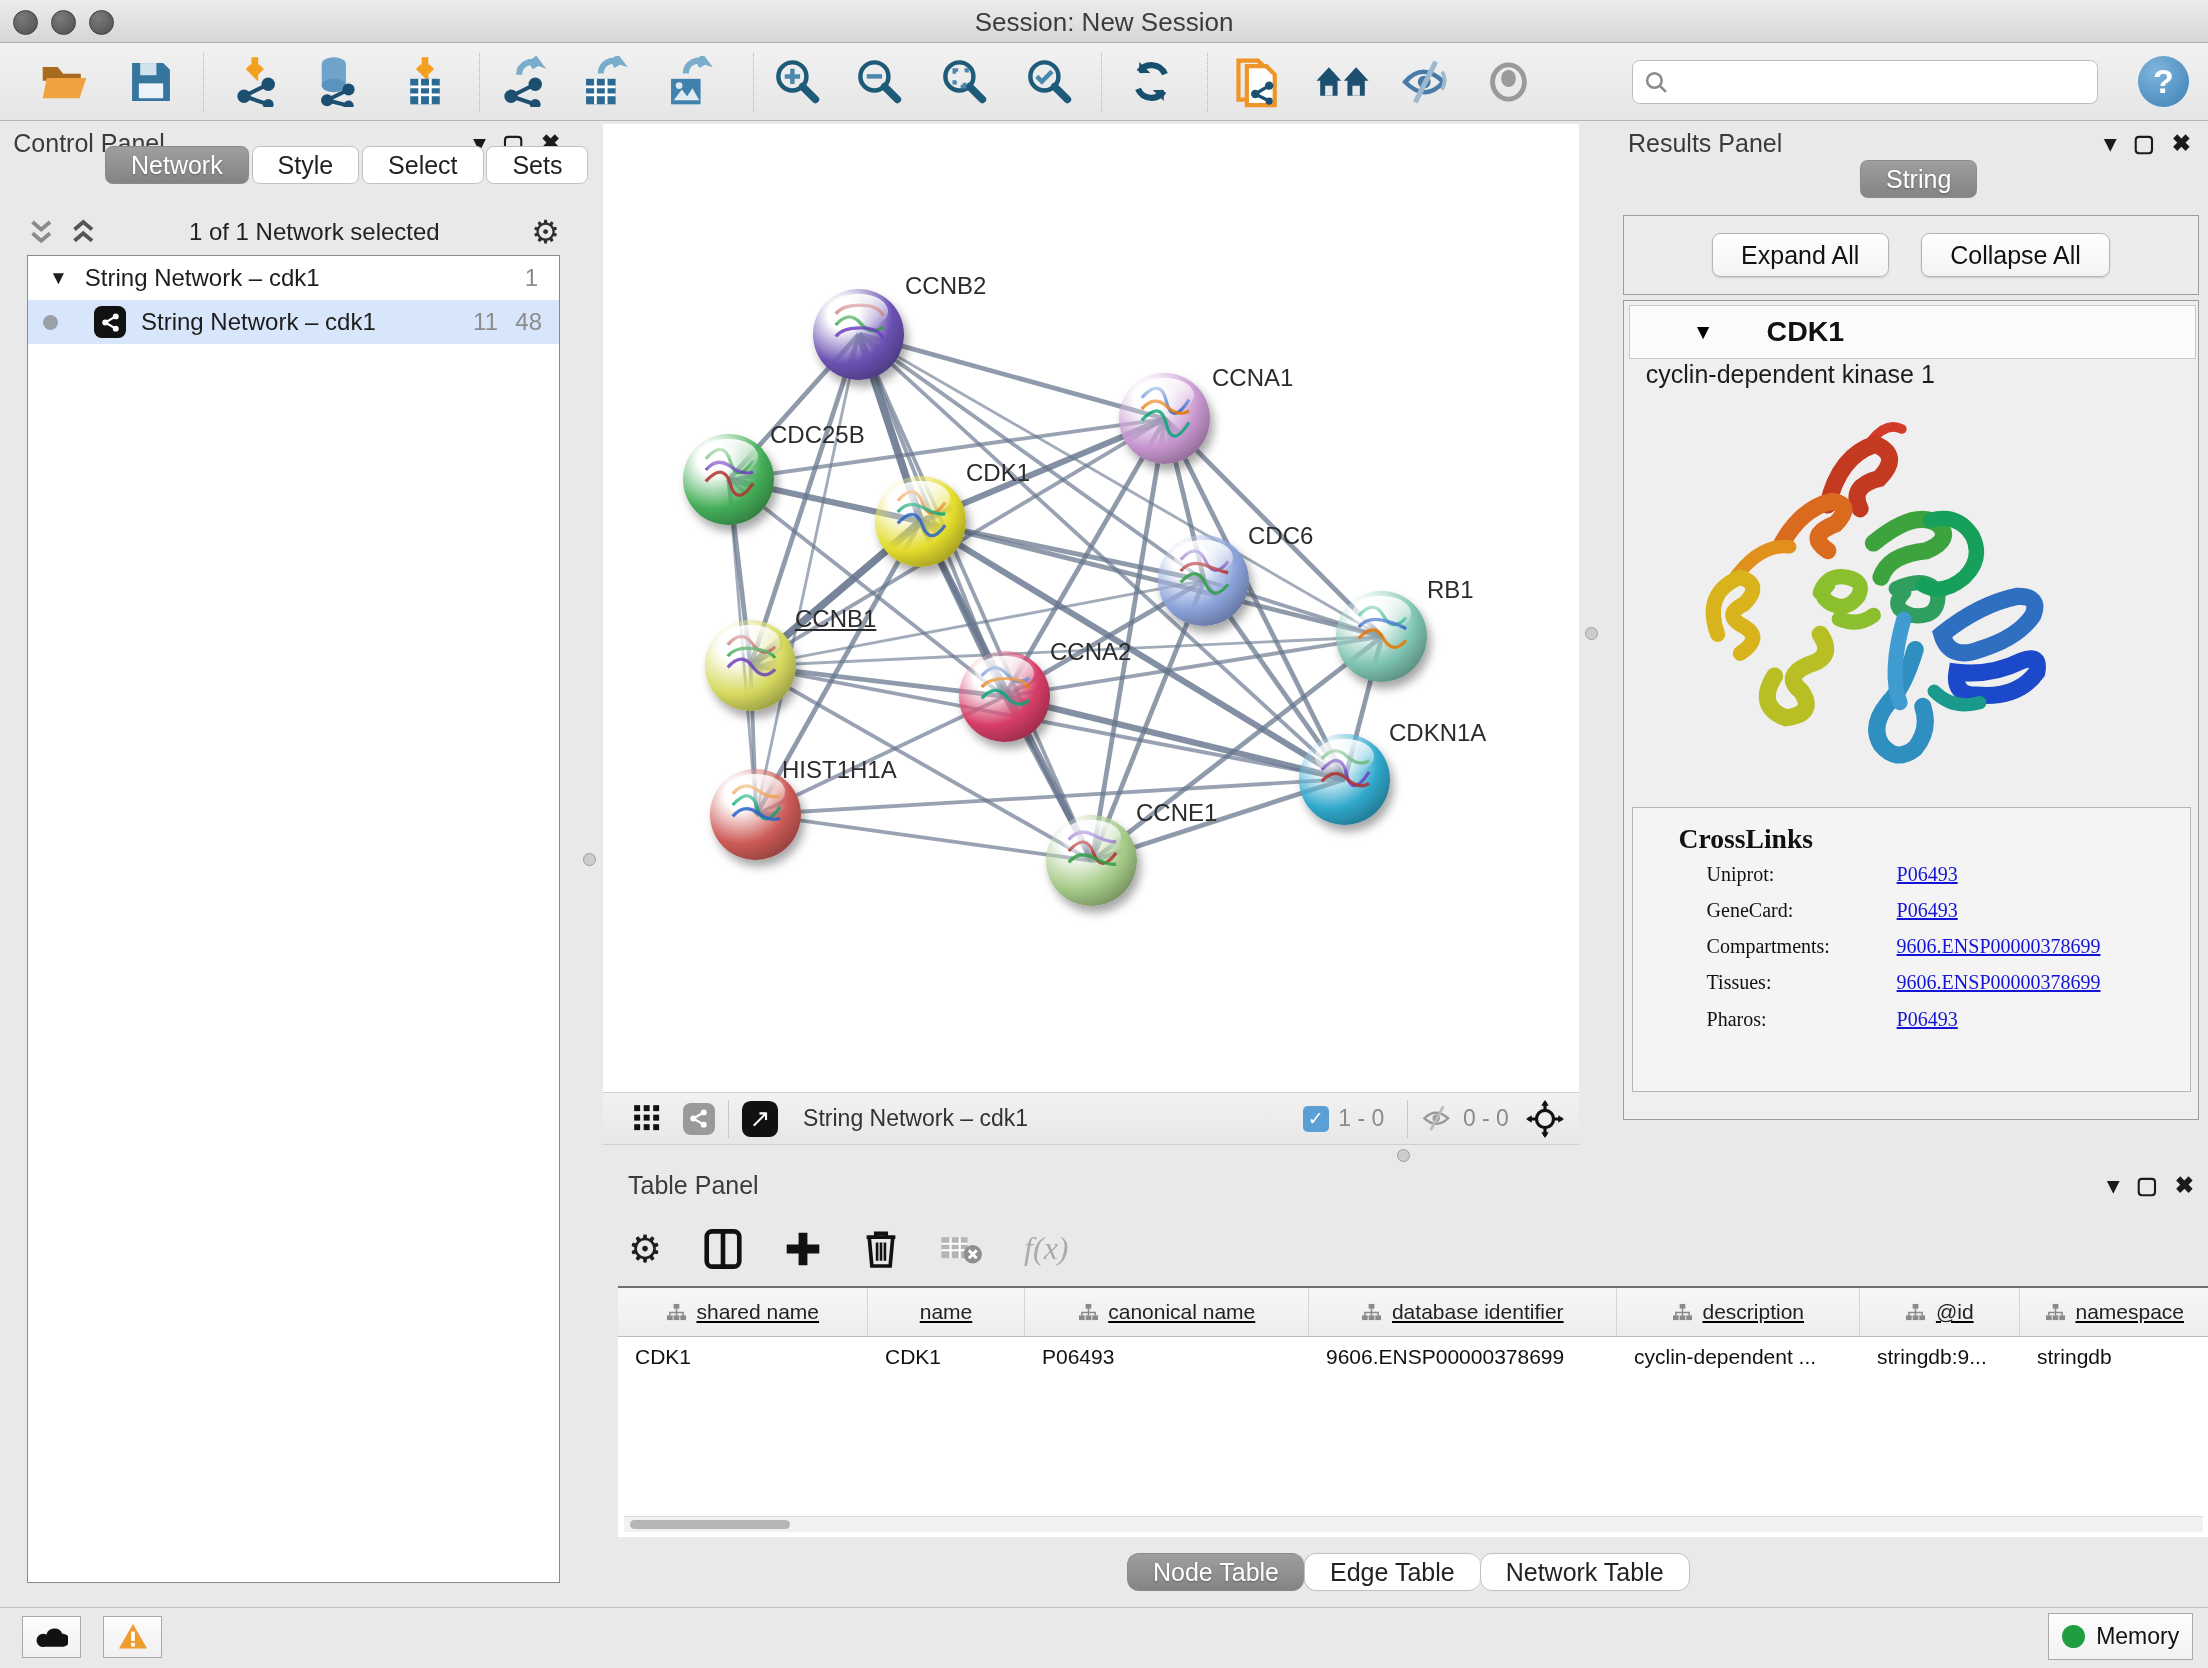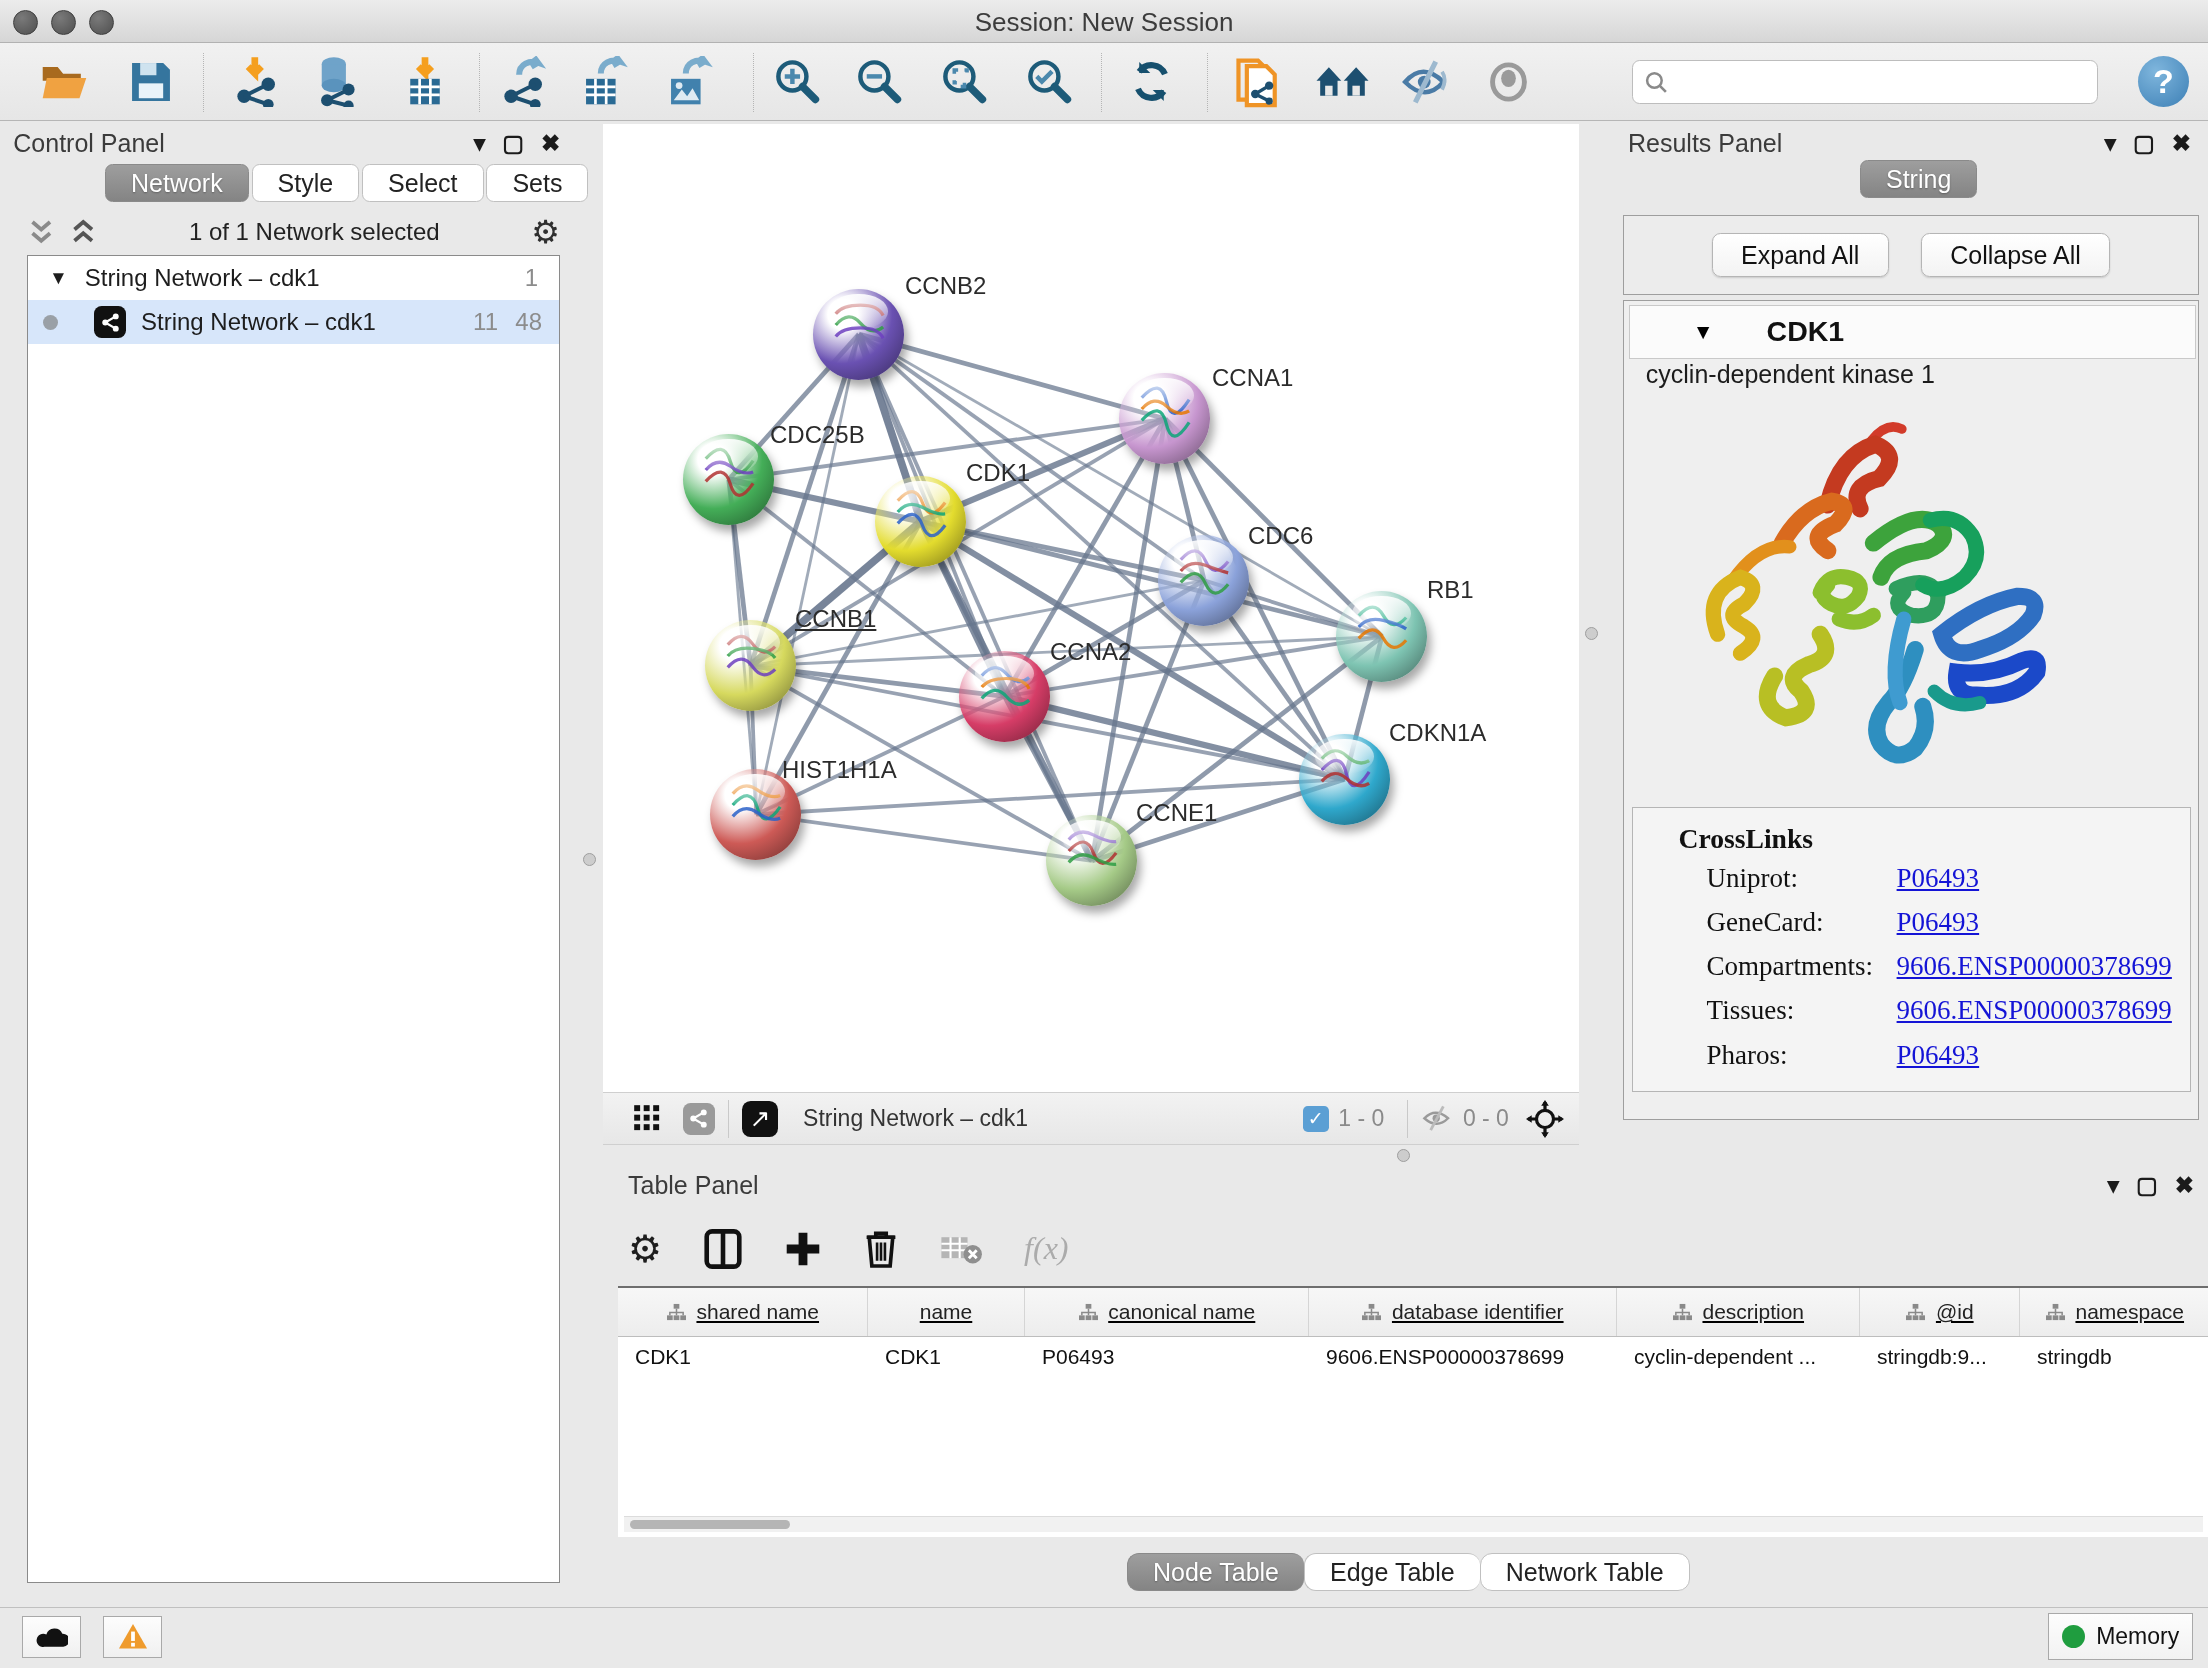--- a/index.html
+++ b/index.html
@@ -28,21 +28,21 @@
     background:radial-gradient(circle at 35% 30%,#7fb6dd,#3c7fb5);color:#fff;font-size:34px;font-weight:bold;
     display:flex;align-items:center;justify-content:center;}
 
   
   .panel-title{font-size:25px;color:#3b3b3b;}
   .panel-ctrls{display:flex;gap:17px;align-items:center;color:#1b1b1b;font-size:23px;}
   .ctrl-glyph{font-weight:bold;}
 
   
   #cp-header{left:13.3px;top:126px;width:547px;height:34px;display:flex;justify-content:space-between;align-items:center;gap:43px;}
-  #cp-tabs{left:91px;top:164px;height:38px;display:flex;padding-left:14px;}
+  #cp-tabs{left:91px;top:146px;height:38px;display:flex;padding-left:14px;}
   .tab{height:36px;border:1px solid #c0c0c0;background:#fff;color:#222;font-size:25px;
     display:flex;align-items:center;justify-content:center;padding:0 25px;margin-right:2.9px;border-radius:7.6px;}
   .tab.sel{background:linear-gradient(#9e9e9e,#848484);color:#fff;border-color:#8a8a8a;text-shadow:0 1px 1.9px rgba(0,0,0,.3);}
   #cp-actionrow{left:27px;top:211px;width:533px;height:42px;display:flex;align-items:center;}
   #cp-status{flex:1;text-align:center;font-size:24px;color:#222;}
   #cp-list{left:27px;top:255px;width:533px;height:1328px;background:#fff;border:1.9px solid #8a8a8a;box-sizing:border-box;}
   .cp-row{position:relative;height:44px;display:flex;align-items:center;font-size:24px;color:#1d1d1d;}
   .cp-row .count{position:absolute;color:#8c8c8c;}
   .share-badge{width:32px;height:32px;background:#111;border-radius:7.6px;display:flex;align-items:center;justify-content:center;}
 
@@ -75,21 +75,21 @@
   #rp-box2{left:1623px;top:300px;width:576px;height:820px;background:#efefef;border:1px solid #9e9e9e;box-sizing:border-box;}
   #rp-generow{position:absolute;left:4.8px;top:3.8px;width:565px;height:52px;background:#fbfbfb;border:1px solid #c9c9c9;
     display:flex;align-items:center;}
   #rp-generow .tri{margin-left:63px;font-size:21px;}
   #rp-generow .gene{margin-left:53px;font-size:28.5px;font-weight:bold;color:#111;}
   #rp-desc{position:absolute;left:4.8px;top:59px;width:552px;padding-left:17px;font-size:25px;color:#1c1c1c;}
   #rp-protein{position:absolute;left:67px;top:105px;}
   #rp-cross{position:absolute;left:7.6px;top:506px;width:559px;height:285px;background:#f4f4f4;border:1px solid #b5b5b5;
     box-sizing:border-box;font-family:"Liberation Serif",serif;}
   #rp-cross h3{margin:15px 0 7.6px 46px;font-size:27.6px;color:#111;}
-  .cl-row{display:flex;margin:0 0 13.3px 74px;font-size:27px;color:#111;align-items:center;}
+  .cl-row{display:flex;margin:0 0 13.3px 74px;font-size:20px;color:#111;align-items:center;}
   .cl-row .lbl{width:124px;flex:0 0 190px;}
   .cl-row a{color:#1414d6;text-decoration:underline;}
 
   
   #tp-header{left:628px;top:1168px;width:1566px;height:34px;display:flex;justify-content:space-between;align-items:center;}
   #tp-toolbar{left:628px;top:1219px;width:1566px;height:59px;display:flex;align-items:center;gap:42px;}
   #tp-fx{font-family:"Liberation Serif",serif;font-style:italic;font-size:32px;color:#ababab;}
   #tp-table{left:618px;top:1286px;width:1590px;height:249px;background:#fff;border-top:2.9px solid #6e6e6e;overflow:hidden;}
   #tp-headrow{display:flex;height:48px;background:linear-gradient(#f7f7f7,#ededed);border-bottom:1px solid #bdbdbd;text-decoration:underline;}
   .th{display:flex;align-items:center;justify-content:center;gap:9.5px;font-size:21px;color:#222;

